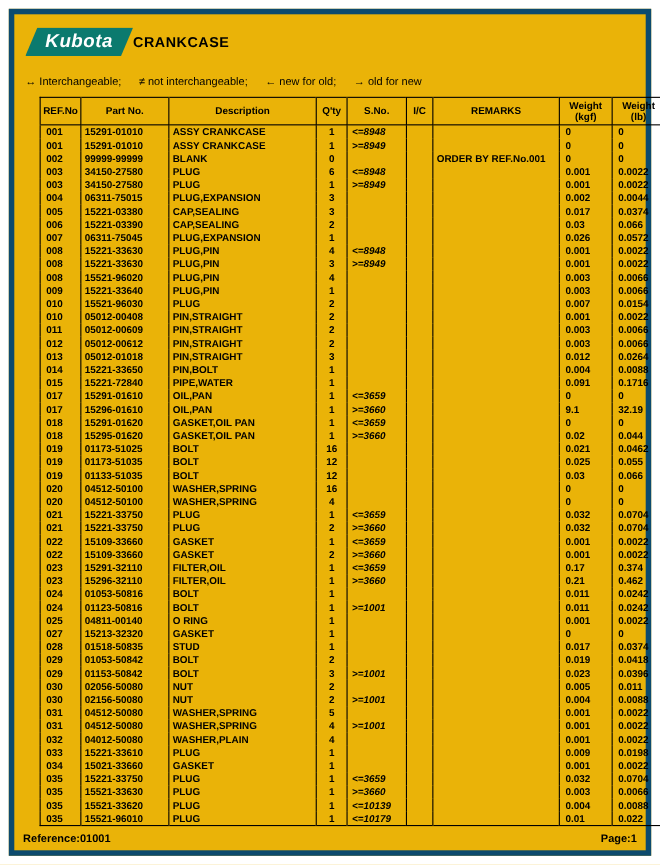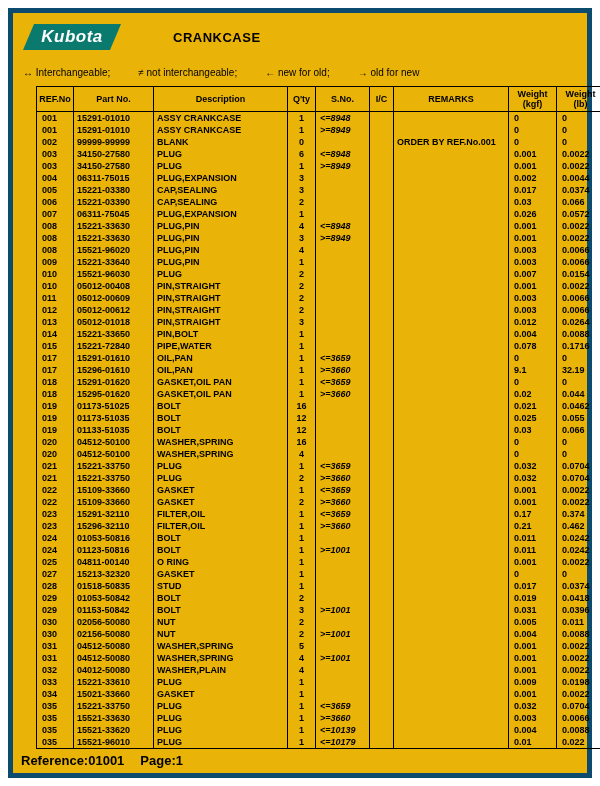--- a/index.html
+++ b/index.html
@@ -23,24 +23,23 @@
   .logo {
     width:98px; height:26px;
     display:flex; align-items:center; justify-content:center;
     clip-path: polygon(11px 0, 100% 0, calc(100% - 11px) 100%, 0 100%);
     color:#fff; font-weight:bold; font-style:italic;
     font-size:17px; letter-spacing:0.5px;
     flex:0 0 auto; margin-left:4px;
   }
   .page-title {
     font-weight:bold; font-size:13px; letter-spacing:0.5px;
-    margin-left:52px;
   }
   .legend {
-    display:flex; gap:28px;
+    display:flex; gap:16px;
     font-size:10px; margin-top:16px; margin-left:4px;
   }
   table {
     margin-top:8px;
     width:100%;
     border-collapse:collapse;
     table-layout:fixed;
     border:1.5px solid #000;
     margin-left:17px;
   }
@@ -60,22 +59,22 @@
     height:12px; line-height:12px;
     white-space:nowrap; overflow:hidden;
     vertical-align:middle;
   }
   td.c0 { padding-left:5px; }
   td.c3 { text-align:center; padding:0 1px; }
   td.c4 { padding-left:4px;font-style:italic; }
   td.c7, td.c8 { padding-left:5px; }
   .footer {
     margin-top:auto;
-    display:flex; align-items:flex-end;
-    font-weight:bold; font-size:13px;
+    display:flex; justify-content:space-between; align-items:flex-end;
+    font-weight:bold; font-size:10px;
     padding:4px 2px 0 2px;
     gap:16px;
   }
 </style>
 </head>
 <body>
 
 <div class="page">
 
   <div class="header-row">
@@ -330,21 +329,21 @@
           <td class="c8">0.0088</td>
         </tr>
         <tr>
           <td class="c0">015</td>
           <td class="c1">15221-72840</td>
           <td class="c2">PIPE,WATER</td>
           <td class="c3">1</td>
           <td class="c4"></td>
           <td class="c5"></td>
           <td class="c6"></td>
-          <td class="c7">0.078</td>
+          <td class="c7">0.091</td>
           <td class="c8">0.1716</td>
         </tr>
         <tr>
           <td class="c0">017</td>
           <td class="c1">15291-01610</td>
           <td class="c2">OIL,PAN</td>
           <td class="c3">1</td>
           <td class="c4">&lt;=3659</td>
           <td class="c5"></td>
           <td class="c6"></td>
@@ -572,21 +571,21 @@
           <td class="c8">0.0418</td>
         </tr>
         <tr>
           <td class="c0">029</td>
           <td class="c1">01153-50842</td>
           <td class="c2">BOLT</td>
           <td class="c3">3</td>
           <td class="c4">&gt;=1001</td>
           <td class="c5"></td>
           <td class="c6"></td>
-          <td class="c7">0.031</td>
+          <td class="c7">0.023</td>
           <td class="c8">0.0396</td>
         </tr>
         <tr>
           <td class="c0">030</td>
           <td class="c1">02056-50080</td>
           <td class="c2">NUT</td>
           <td class="c3">2</td>
           <td class="c4"></td>
           <td class="c5"></td>
           <td class="c6"></td>

